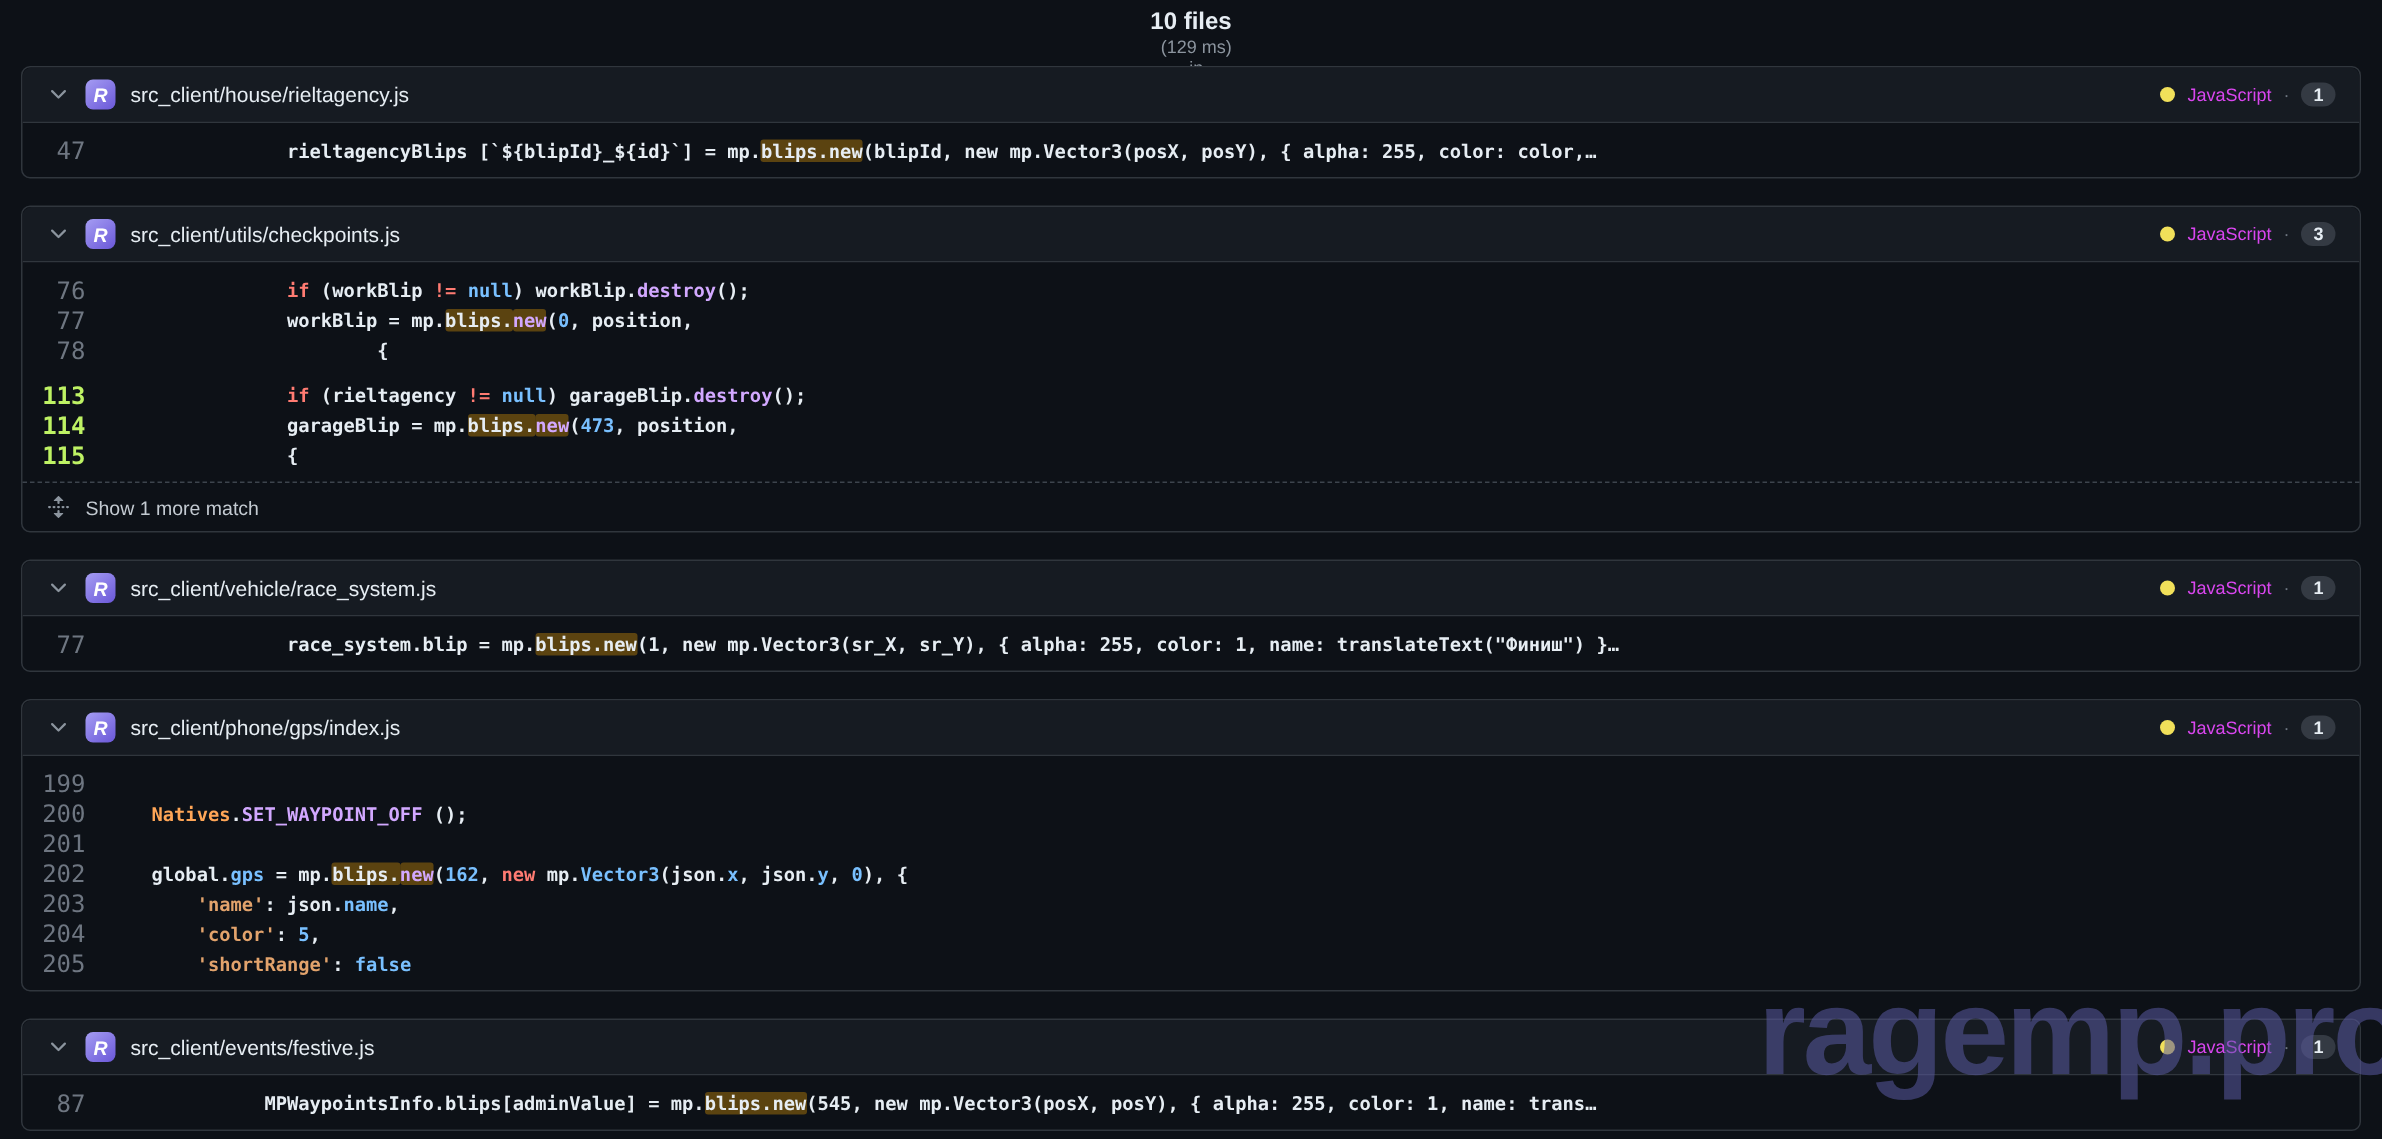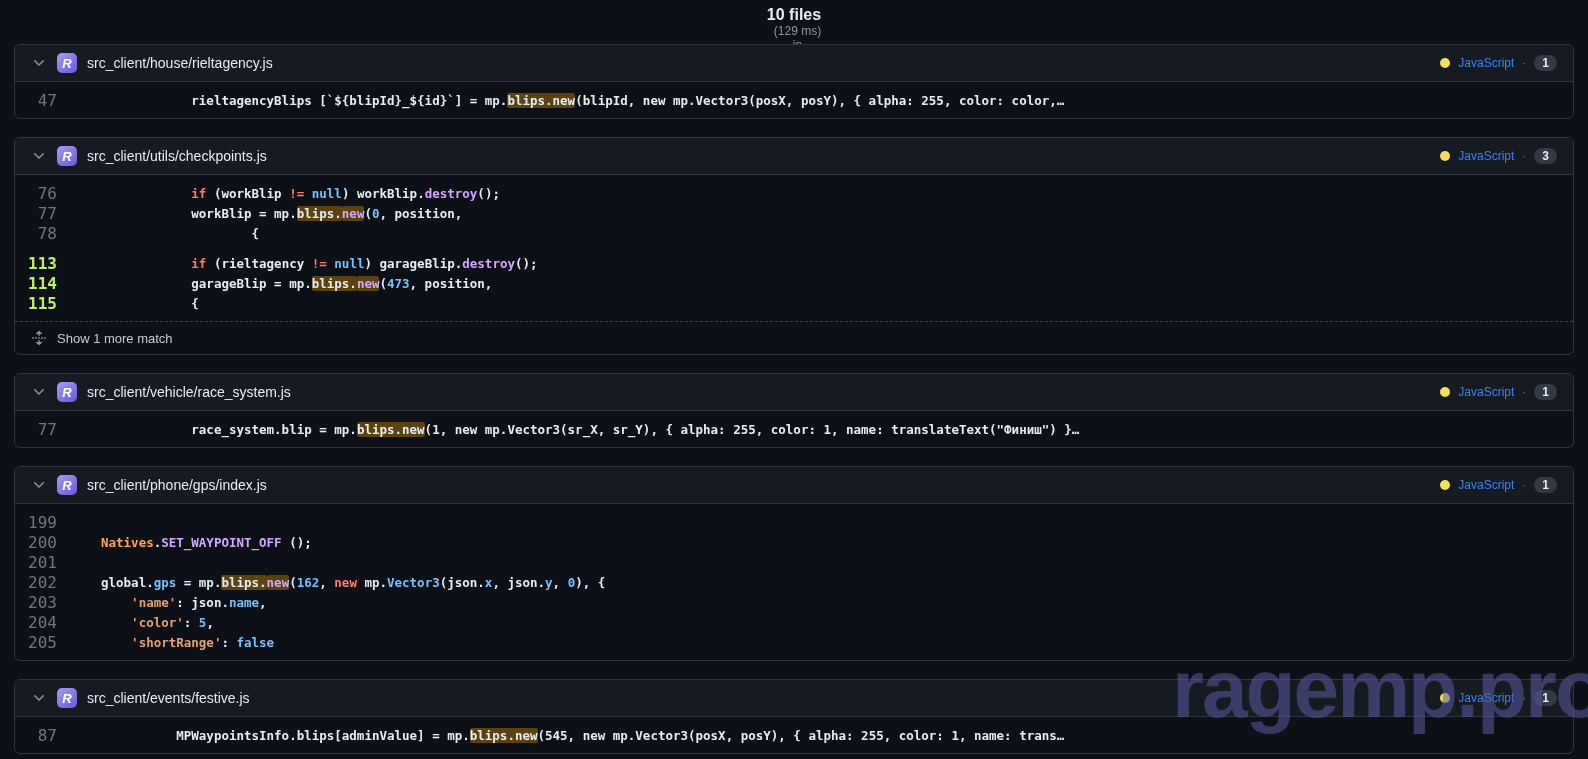--- a/index.html
+++ b/index.html
@@ -46,21 +46,21 @@
   .chevron-btn svg { width:16px; height:16px; color:#8b949e; }
   .rage-icon {
     width:20px; height:20px; border-radius:5px; flex-shrink:0;
     background:linear-gradient(140deg,#a59df3,#6a57d8);
     color:#ffffff; font-weight:700; font-style:italic; font-size:13px;
     display:flex; align-items:center; justify-content:center;
   }
   .file-path { color:#e6edf3; font-size:14px; text-decoration:none; cursor:pointer; }
   .header-right { margin-left:auto; display:flex; align-items:center; gap:8px; }
   .lang-dot { width:10px; height:10px; border-radius:50%; background:#f1e05a; }
-  .lang-name { color:#3b82f6; font-size:12px; }
+  .lang-name { color:#d946ef; font-size:12px; }
   .sep-dot { color:#6e7681; font-size:12px; }
   .count-badge {
     background:#343a43; color:#e6edf3; font-size:12px; font-weight:700;
     padding:1px 8px; border-radius:999px; min-width:12px; text-align:center;
   }
   .card-body { padding:8px 0; }
   .match-group + .match-group { margin-top:10px; }
   .code-line { display:flex; height:20px; align-items:center;
     font-family:"DejaVu Sans Mono", monospace; font-size:12.5px; cursor:pointer; }
   .ln { width:42px; text-align:right; color:#6e7681; flex-shrink:0; font-size:16px; }

